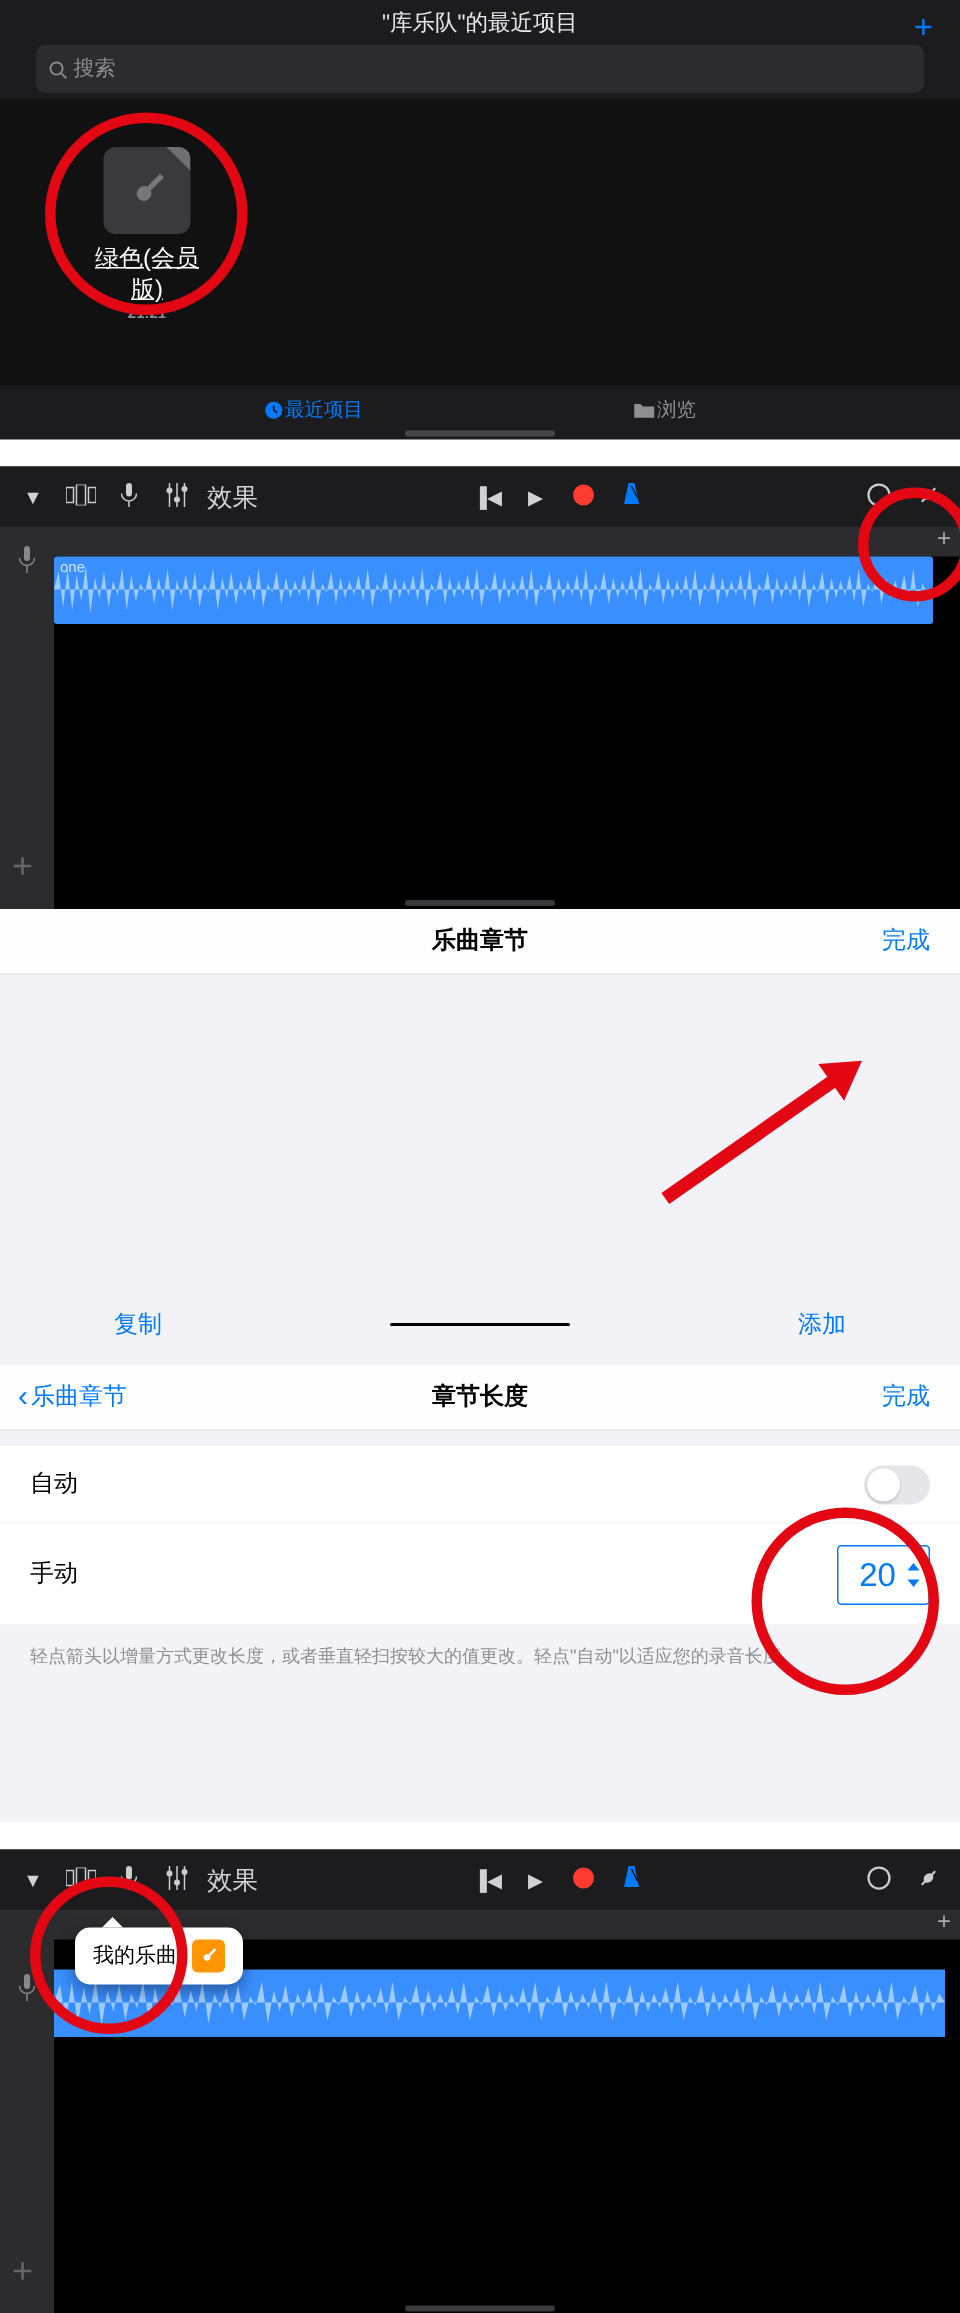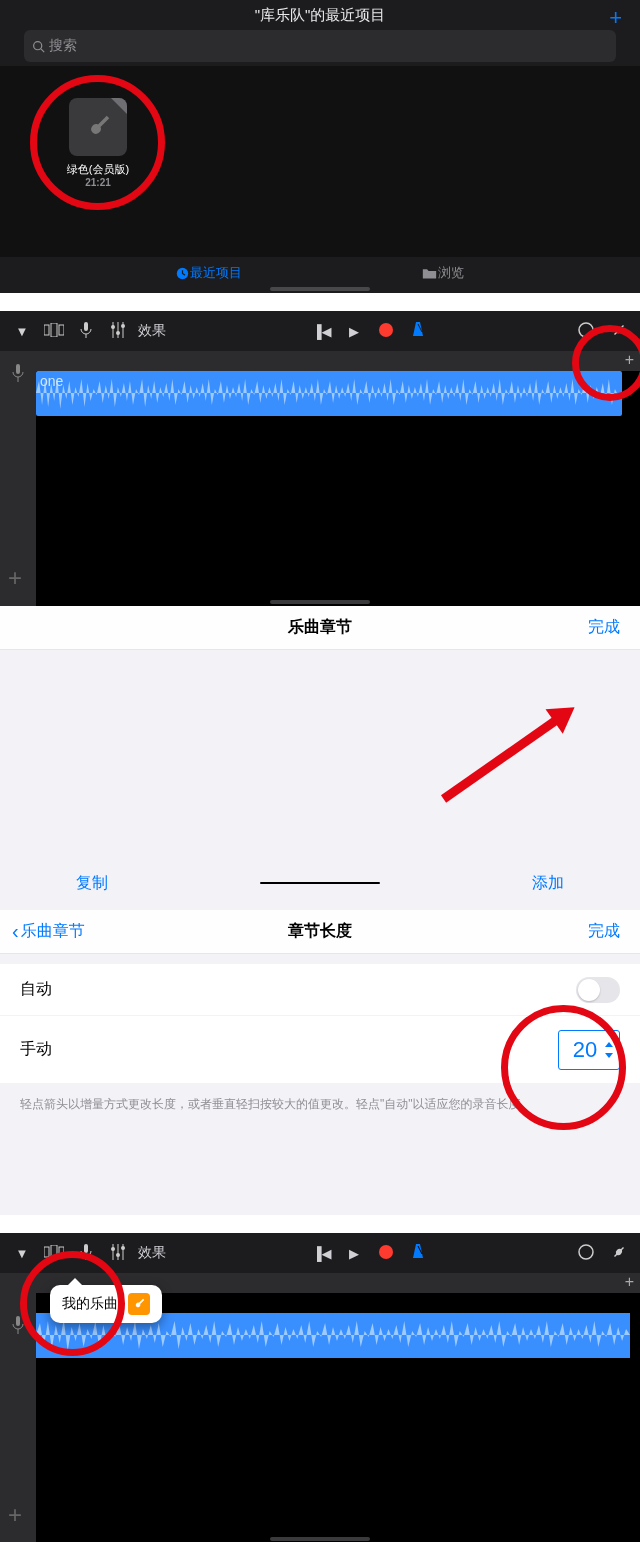--- a/index.html
+++ b/index.html
@@ -9,43 +9,43 @@
   
   .p1{height:293px;background:#1c1c1e;color:#fff;}
   .p1-title{position:absolute;top:6px;left:0;right:0;text-align:center;font-size:15px;color:#e8e8ea;}
   .p1-plus{position:absolute;top:5px;right:18px;font-size:22px;color:#007aff;font-weight:300;}
   .p1-search{position:absolute;top:30px;left:24px;right:24px;height:26px;background:#2c2c2e;border-radius:6px;display:flex;align-items:center;padding:16px 8px;color:#8e8e93;font-size:14px;}
   .p1-search svg{margin-right:4px;}
   .p1-grid{position:absolute;top:66px;left:0;right:0;bottom:36px;background:#111;}
   .p1-item{position:absolute;top:98px;left:60px;width:76px;text-align:center;}
   .p1-tile{width:58px;height:58px;margin:0 auto 6px;background:#3a3a3c;border-radius:8px;position:relative;display:flex;align-items:center;justify-content:center;}
   .p1-tile-corner{position:absolute;top:0;right:0;width:0;height:0;border-left:16px solid transparent;border-top:16px solid #6e6e73;border-top-right-radius:8px;}
-  .p1-name{font-size:11px;color:#fff;}
+  .p1-name{font-size:16px;color:#fff;text-decoration:underline;}
   .p1-time{font-size:10px;color:#8e8e93;font-weight:bold;}
   .p1-tabs{position:absolute;bottom:8px;left:0;right:0;height:24px;display:flex;justify-content:center;gap:180px;font-size:13px;}
   .p1-tab{display:flex;align-items:center;gap:1px;color:#8e8e93;}
   .p1-tab.active{color:#007aff;}
   .p1-handle{position:absolute;bottom:2px;left:50%;transform:translateX(-50%);width:100px;height:4px;background:#48484a;border-radius:2px;}
 
   .gap{height:18px;background:#fff;}
 
   
   .p2{height:295px;background:#000;color:#fff;}
   .tbar{height:40px;background:#1c1c1e;display:flex;align-items:center;padding:0 10px;gap:8px;font-size:13px;}
   .tbar .sp{flex:1;}
   .tbar .btn{color:#d0d0d5;width:24px;text-align:center;}
   .tbar .btn.blue{color:#007aff;}
-  .tbar .fx{color:#d0d0d5;font-size:14px;}
+  .tbar .fx{color:#d0d0d5;font-size:17px;}
   .tbar .rec{width:14px;height:14px;background:#ff3b30;border-radius:50%;display:inline-block;}
   .ruler{height:20px;background:#2c2c2e;margin-left:36px;position:relative;overflow:hidden;}
   .ruler-plus{position:absolute;right:6px;top:0;font-size:16px;color:#aaa;font-weight:300;}
   .trackhead{position:absolute;left:0;top:40px;width:36px;bottom:0;background:#2c2c2e;}
   .th-icon{width:36px;height:45px;display:flex;align-items:center;justify-content:center;}
   .wave-row{position:absolute;left:36px;top:60px;right:18px;height:45px;background:#3a8fff;border-radius:2px;overflow:hidden;}
-  .wave-label{position:absolute;top:2px;left:4px;font-size:14px;color:#cfe6ff;}
+  .wave-label{position:absolute;top:2px;left:4px;font-size:10px;color:#cfe6ff;}
   .wave-svg{width:100%;height:100%;}
   .p2-add{position:absolute;bottom:18px;left:8px;width:20px;height:20px;color:#666;font-size:24px;font-weight:200;line-height:20px;}
   .p2-handle{position:absolute;bottom:2px;left:50%;transform:translateX(-50%);width:100px;height:4px;background:#3a3a3c;border-radius:2px;}
 
   
   .p3{height:304px;background:#f2f2f7;color:#000;}
   .p3-hdr{height:44px;background:#fefefe;display:flex;align-items:center;justify-content:center;position:relative;border-bottom:1px solid #e5e5ea;}
   .p3-hdr-title{font-size:16px;font-weight:600;}
   .p3-done{position:absolute;right:20px;color:#007aff;font-size:16px;}
   .p3-row{height:50px;background:#fff;display:flex;align-items:center;padding:0 20px;font-size:16px;margin-top:24px;}

